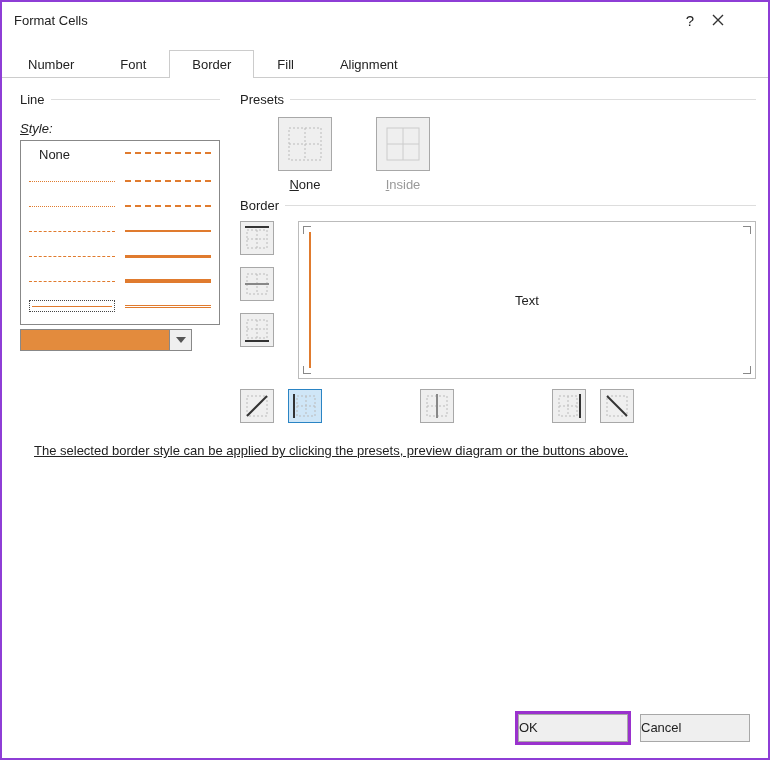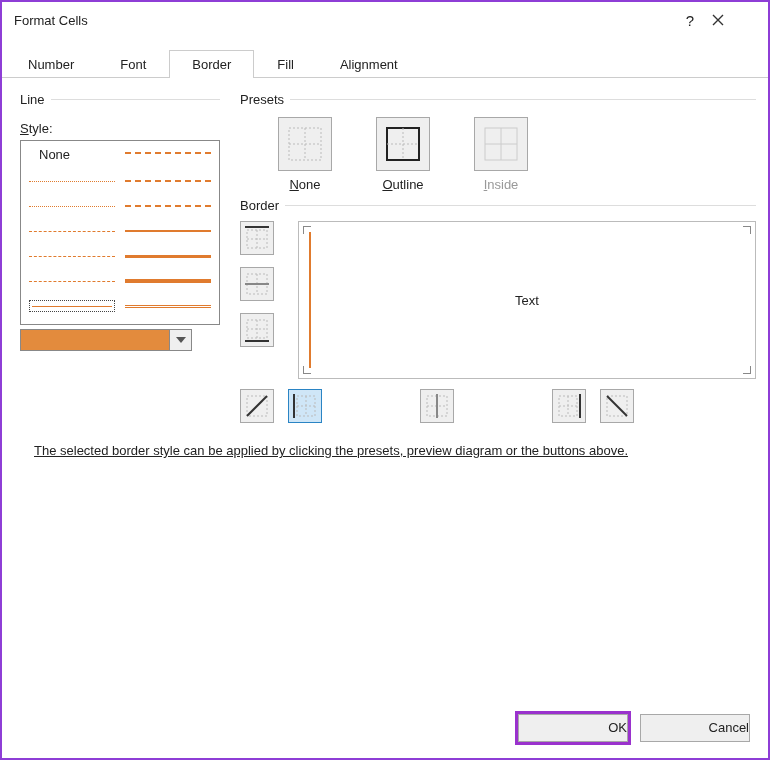--- a/index.html
+++ b/index.html
@@ -51,21 +51,21 @@
     border-color: #ccc;
     background: #fff;
   }
   .content {
     display: flex;
     padding: 14px 12px 0 18px;
     gap: 20px;
   }
   .left-col { width: 200px; }
   .right-col { flex: 1; }
-  .style-label { margin-top: 14px; }
+  .style-label { margin-top: 14px; font-style: italic; }
   .u { text-decoration: underline; }
   .style-box {
     border: 1px solid #888;
     margin-top: 4px;
     padding: 6px 8px 12px 8px;
     height: 185px;
     position: relative;
   }
   .style-grid {
     display: grid;
@@ -195,21 +195,21 @@
     bottom: 16px;
     right: 18px;
     display: flex;
     gap: 12px;
   }
   .btn {
     width: 110px;
     height: 28px;
     background: #efefef;
     border: 1px solid #a8a8a8;
-    text-align: right;
+    text-align: left;
     line-height: 26px;
   }
   .btn.primary {
     outline: 3px solid #9a32cd;
   }
   
   svg { display: block; }
   .fieldset-line {
     display: flex;
     align-items: center;
@@ -328,30 +328,20 @@
               <rect x="10" y="10" width="32" height="32" fill="none" stroke="#bbb" stroke-dasharray="2 2"></rect>
               <line x1="26" y1="10" x2="26" y2="42" stroke="#bbb" stroke-dasharray="2 2"></line>
               <line x1="10" y1="26" x2="42" y2="26" stroke="#bbb" stroke-dasharray="2 2"></line>
             </svg>
           </div>
           <div class="preset-caption"><span class="u">N</span>one</div>
         </div>
         <div class="preset">
           <div class="preset-btn">
             <svg width="52" height="52" viewBox="0 0 52 52" style="position:absolute;left:0;top:0">
-              <rect x="10" y="10" width="32" height="32" fill="none" stroke="#222" stroke-width="2"></rect>
-              <line x1="26" y1="10" x2="26" y2="42" stroke="#bbb" stroke-dasharray="2 2"></line>
-              <line x1="10" y1="26" x2="42" y2="26" stroke="#bbb" stroke-dasharray="2 2"></line>
-            </svg>
-          </div>
-          <div class="preset-caption"><span class="u">O</span>utline</div>
-        </div>
-        <div class="preset">
-          <div class="preset-btn">
-            <svg width="52" height="52" viewBox="0 0 52 52" style="position:absolute;left:0;top:0">
               <rect x="10" y="10" width="32" height="32" fill="none" stroke="#ccc"></rect>
               <line x1="26" y1="10" x2="26" y2="42" stroke="#ccc"></line>
               <line x1="10" y1="26" x2="42" y2="26" stroke="#ccc"></line>
             </svg>
           </div>
           <div class="preset-caption disabled"><span class="u">I</span>nside</div>
         </div>
       </div>
 
       <div class="fieldset-line">

